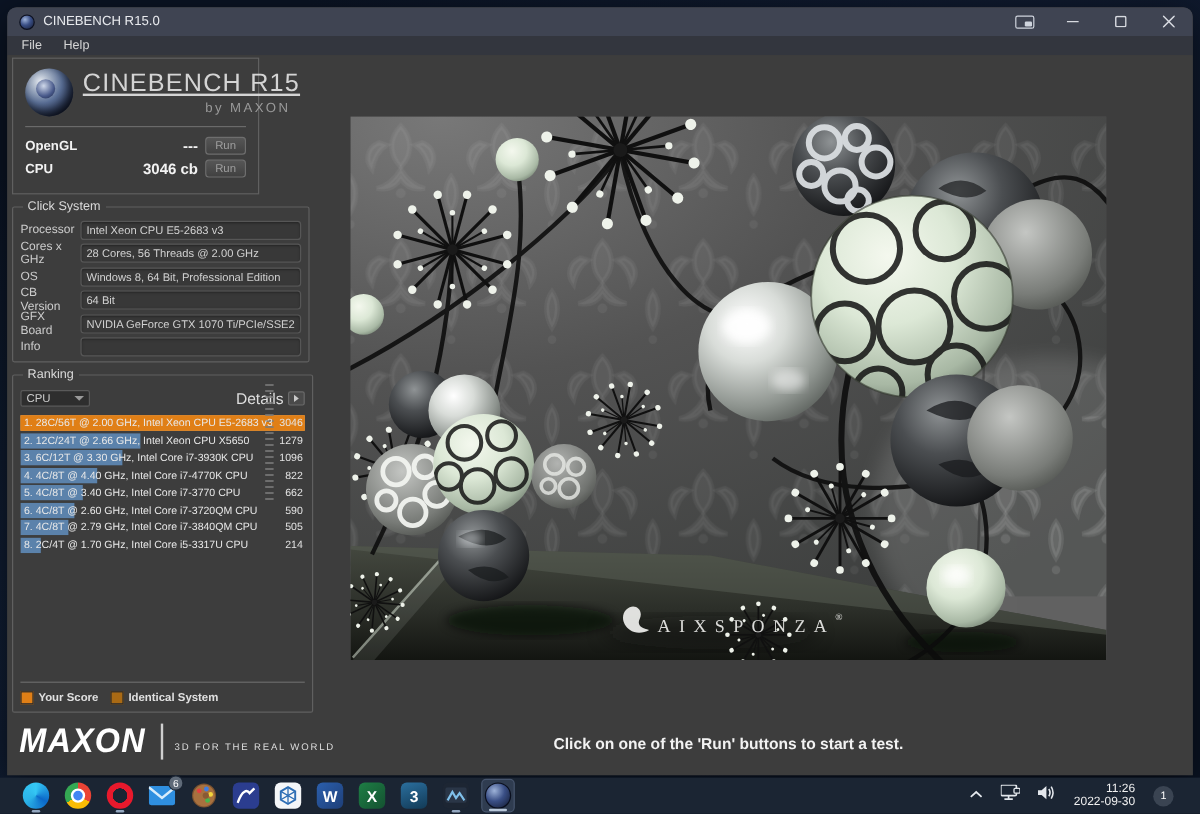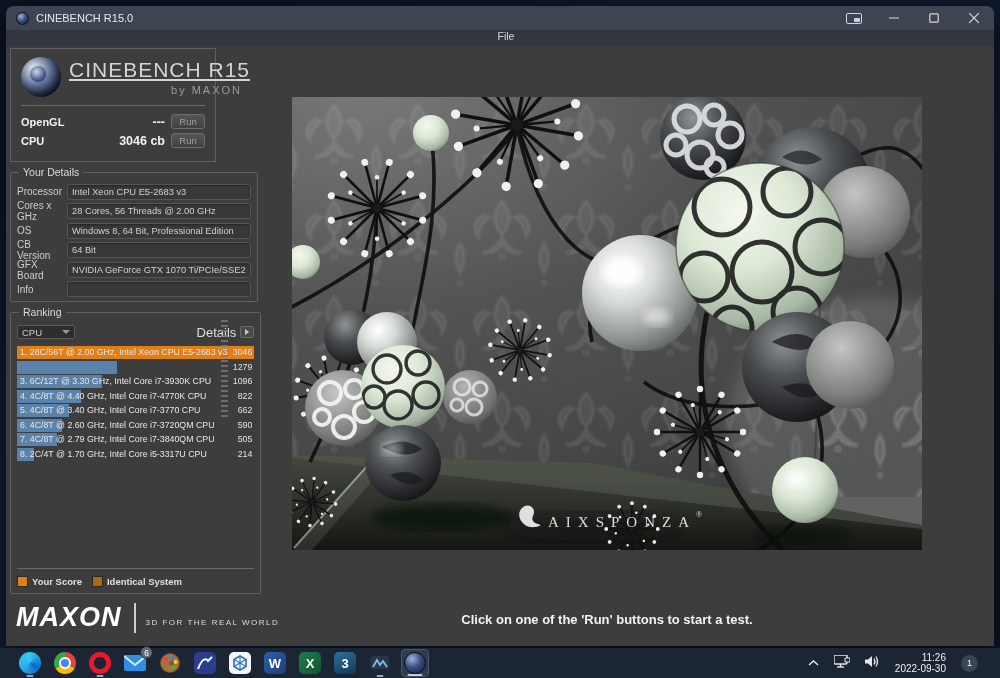--- a/index.html
+++ b/index.html
@@ -17,21 +17,21 @@
     color:#e8eaee;font-size:11px;padding-left:10px;}
   .tb-ico{width:13px;height:13px;border-radius:50%;margin-right:7px;
     background:radial-gradient(circle at 35% 30%, #9db2d8 0%, #3a4f86 45%, #131a30 100%);
     border:1px solid #0c1020;}
   .tb-spacer{flex:1;}
   .tb-btn{width:40px;height:24px;display:flex;align-items:center;justify-content:center;color:#d7dae0;}
   .tb-btn svg{display:block;}
   .pipbox{width:16px;height:11px;border:1.4px solid #cfd4dd;border-radius:2px;position:relative;}
   .pipbox::after{content:"";position:absolute;right:1px;bottom:1px;width:6px;height:4px;background:#cfd4dd;border-radius:1px;}
   .menubar{height:16px;background:#33363e;display:flex;align-items:center;gap:18px;
-    padding-left:12px;color:#d6d6d6;font-size:10.5px;flex-direction:column;}
+    padding-left:12px;color:#d6d6d6;font-size:10.5px;}
   .content{position:relative;height:600px;background:#3d3d3d;}
 
   
   .box{position:absolute;border:1px solid #606060;background:#3d3d3d;}
   .logo-box{left:4px;top:2px;width:206px;height:114px;padding:8px 10px 0 10px;}
   .logo-row{display:flex;align-items:center;}
   .c4d-ball{width:40px;height:40px;border-radius:50%;flex:0 0 40px;
     background:radial-gradient(circle at 32% 28%, #e8ecf2 0%, #aab6c8 18%, #5a6f96 45%, #1d2742 78%, #0a0e1c 100%);
     box-shadow:inset -3px -4px 8px rgba(0,0,0,.6);position:relative;}
   .c4d-ball::after{content:"";position:absolute;left:9px;top:9px;width:16px;height:16px;border-radius:50%;
@@ -165,21 +165,21 @@
         <div class="run-btn">Run</div>
       </div>
       <div class="bench-row">
         <span class="bench-label">CPU</span>
         <span class="bench-value">3046 cb</span>
         <div class="run-btn">Run</div>
       </div>
     </div>
 
     <fieldset class="group sys-group">
-      <legend>Your Details</legend>
+      <legend>Click System</legend>
       <div class="sys-row">
           <span class="sys-label">Processor</span>
           <div class="sys-field">Intel Xeon CPU E5-2683 v3</div>
         </div>
       <div class="sys-row">
           <span class="sys-label">Cores x GHz</span>
           <div class="sys-field">28 Cores, 56 Threads @ 2.00 GHz</div>
         </div>
       <div class="sys-row">
           <span class="sys-label">OS</span>
@@ -211,20 +211,21 @@
         <div class="details-btn"></div>
       </div>
       <div class="rank-list">
         <div class="rank-row self">
             <div class="rank-bar" style="width: 100%; background: rgb(224, 127, 22);"></div>
             <span class="rank-label">1. 28C/56T @ 2.00 GHz, Intel Xeon CPU E5-2683 v3</span>
             <span class="rank-score">3046</span>
           </div>
         <div class="rank-row">
             <div class="rank-bar" style="width: 42%; background: rgb(91, 130, 171);"></div>
+            <span class="rank-label">2. 12C/24T @ 2.66 GHz, Intel Xeon CPU X5650</span>
             <span class="rank-score">1279</span>
           </div>
         <div class="rank-row">
             <div class="rank-bar" style="width: 36%; background: rgb(91, 130, 171);"></div>
             <span class="rank-label">3. 6C/12T @ 3.30 GHz, Intel Core i7-3930K CPU</span>
             <span class="rank-score">1096</span>
           </div>
         <div class="rank-row">
             <div class="rank-bar" style="width: 27%; background: rgb(91, 130, 171);"></div>
             <span class="rank-label">4. 4C/8T @ 4.40 GHz, Intel Core i7-4770K CPU</span>

